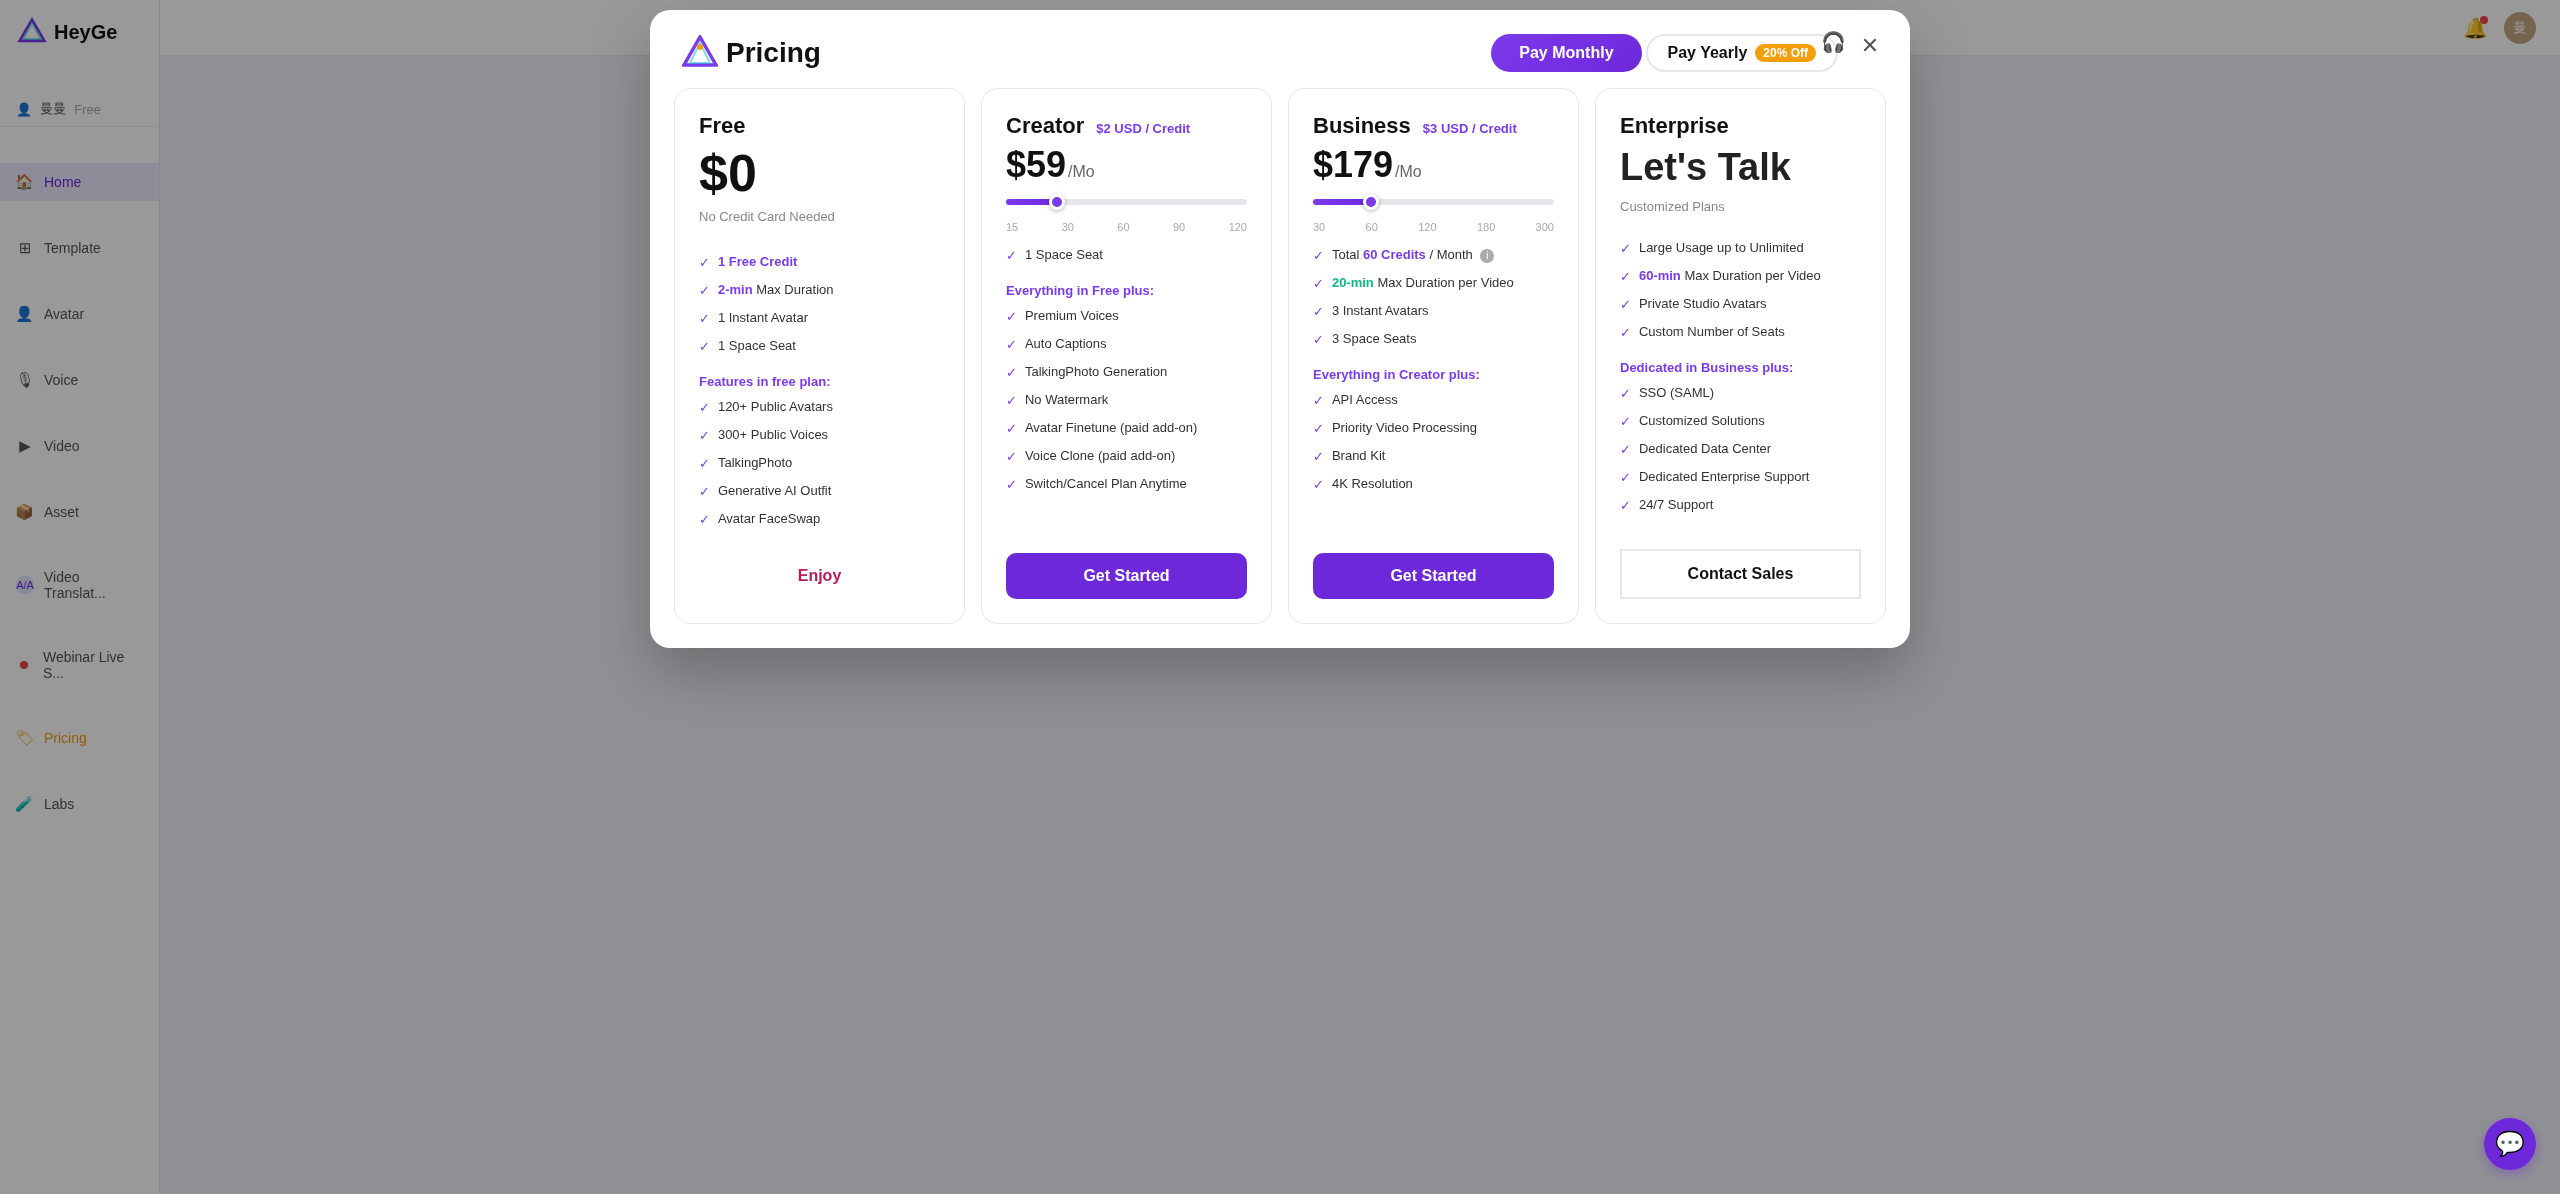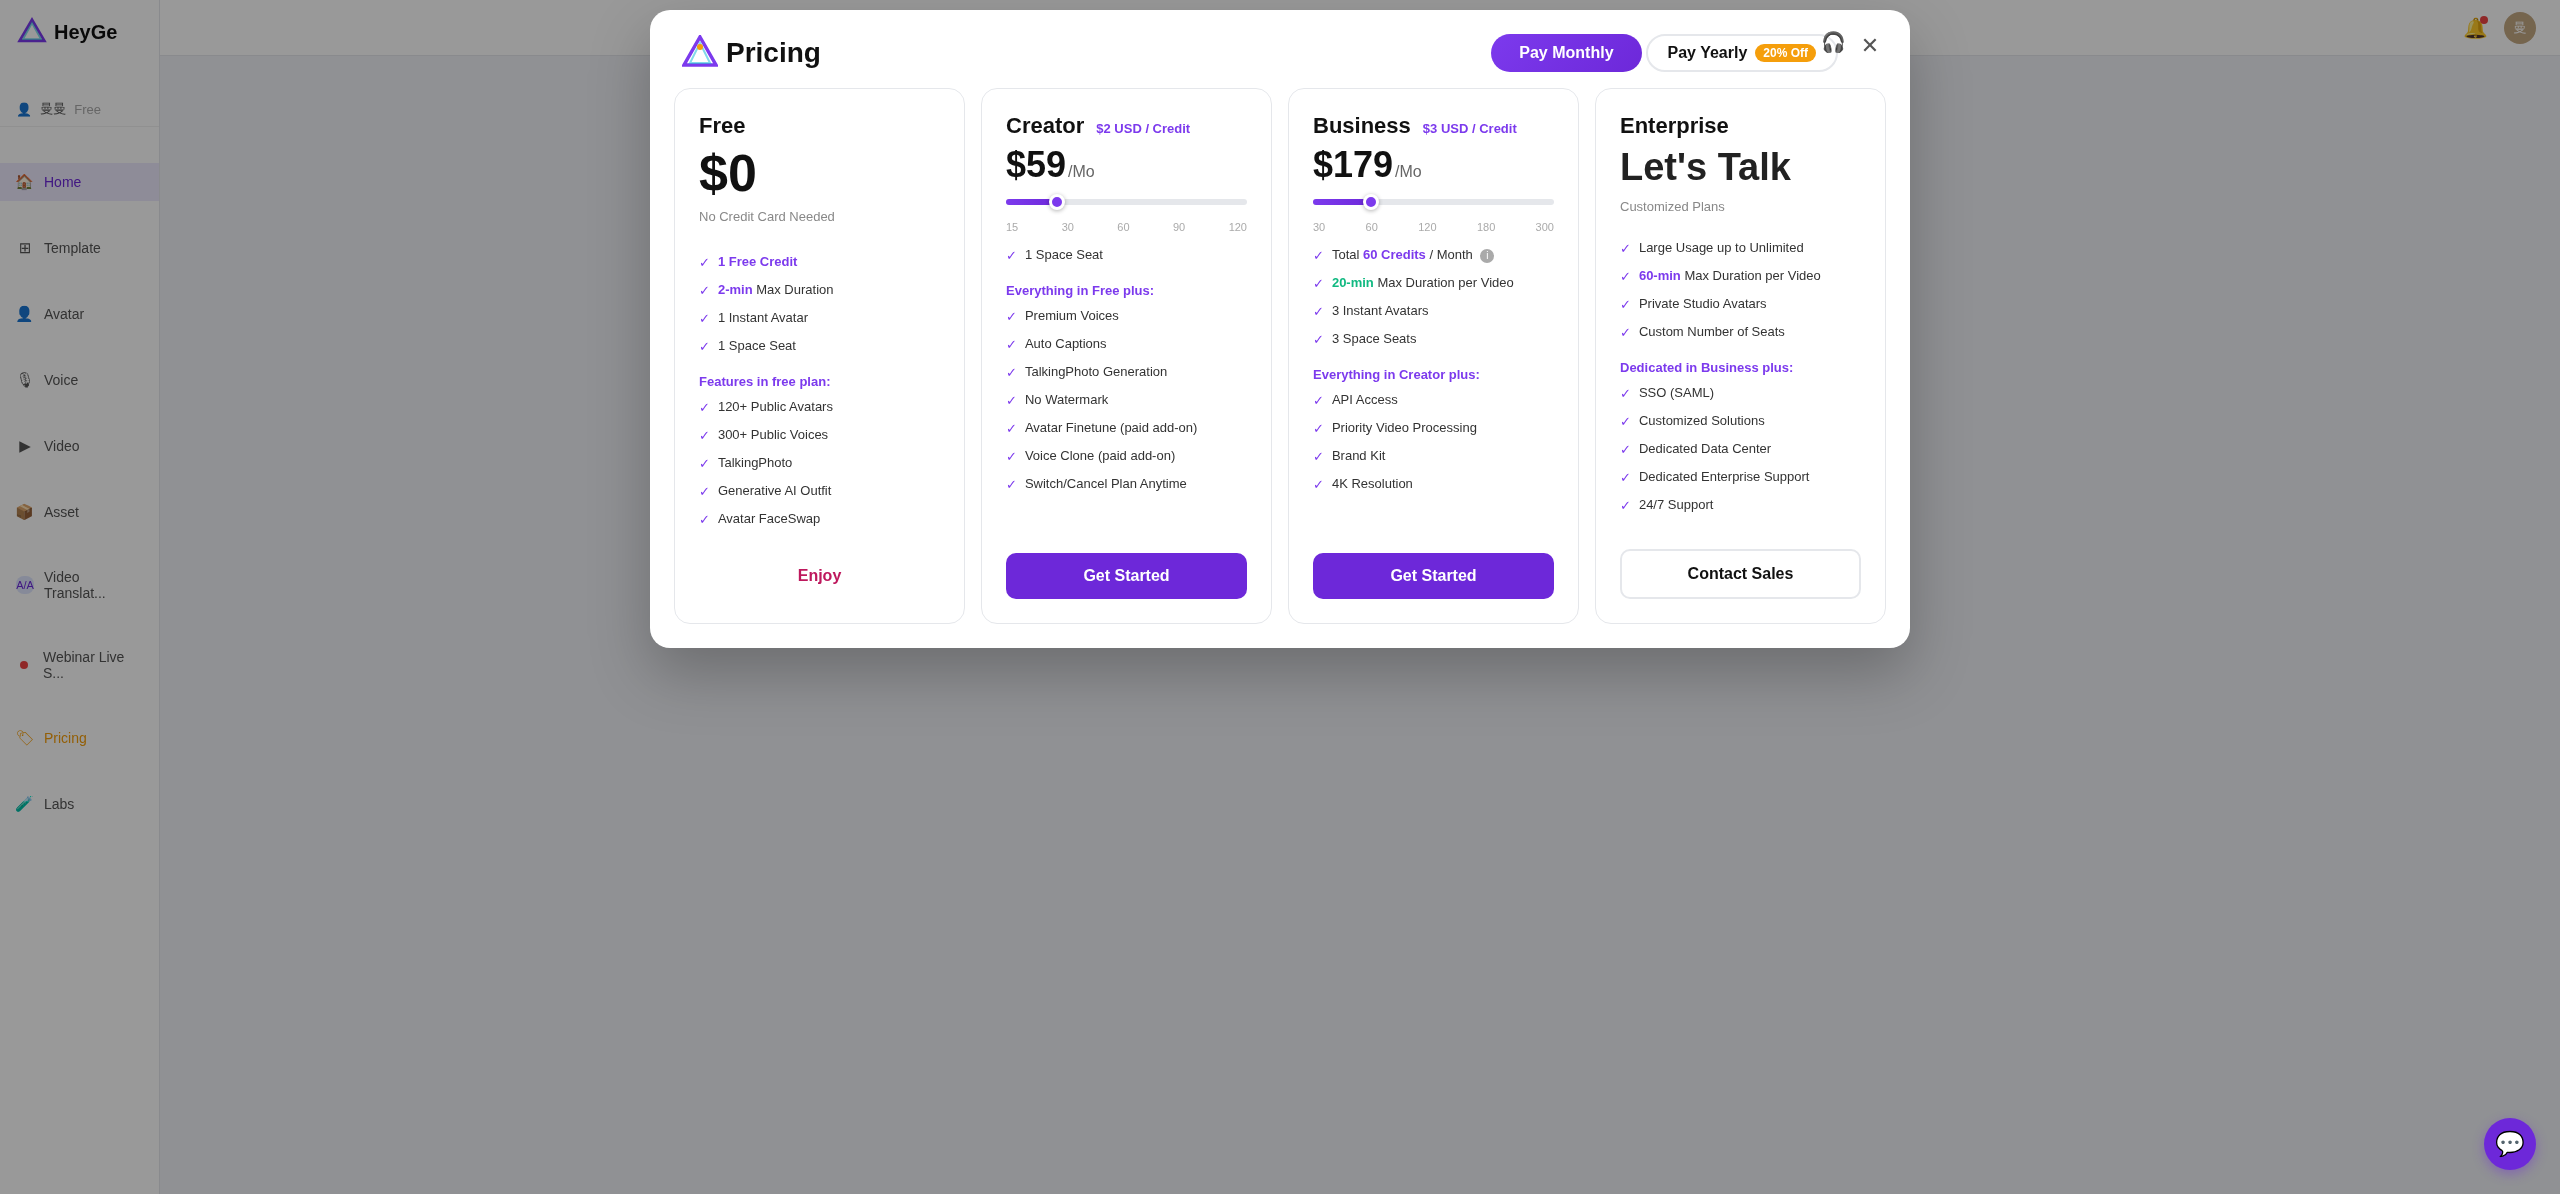--- a/index.html
+++ b/index.html
@@ -416,21 +416,21 @@
       font-size: 16px;
       font-weight: 700;
       cursor: pointer;
     }
 
     .btn-secondary {
       width: 100%;
       background: #fff;
       color: #111;
       border: 2px solid #e5e7eb;
-      border-radius: 10px;
+      border-radius: 0;
       padding: 14px;
       font-size: 16px;
       font-weight: 700;
       cursor: pointer;
     }
 
     .btn-enjoy {
       width: 100%;
       background: transparent;
       color: #be185d;

